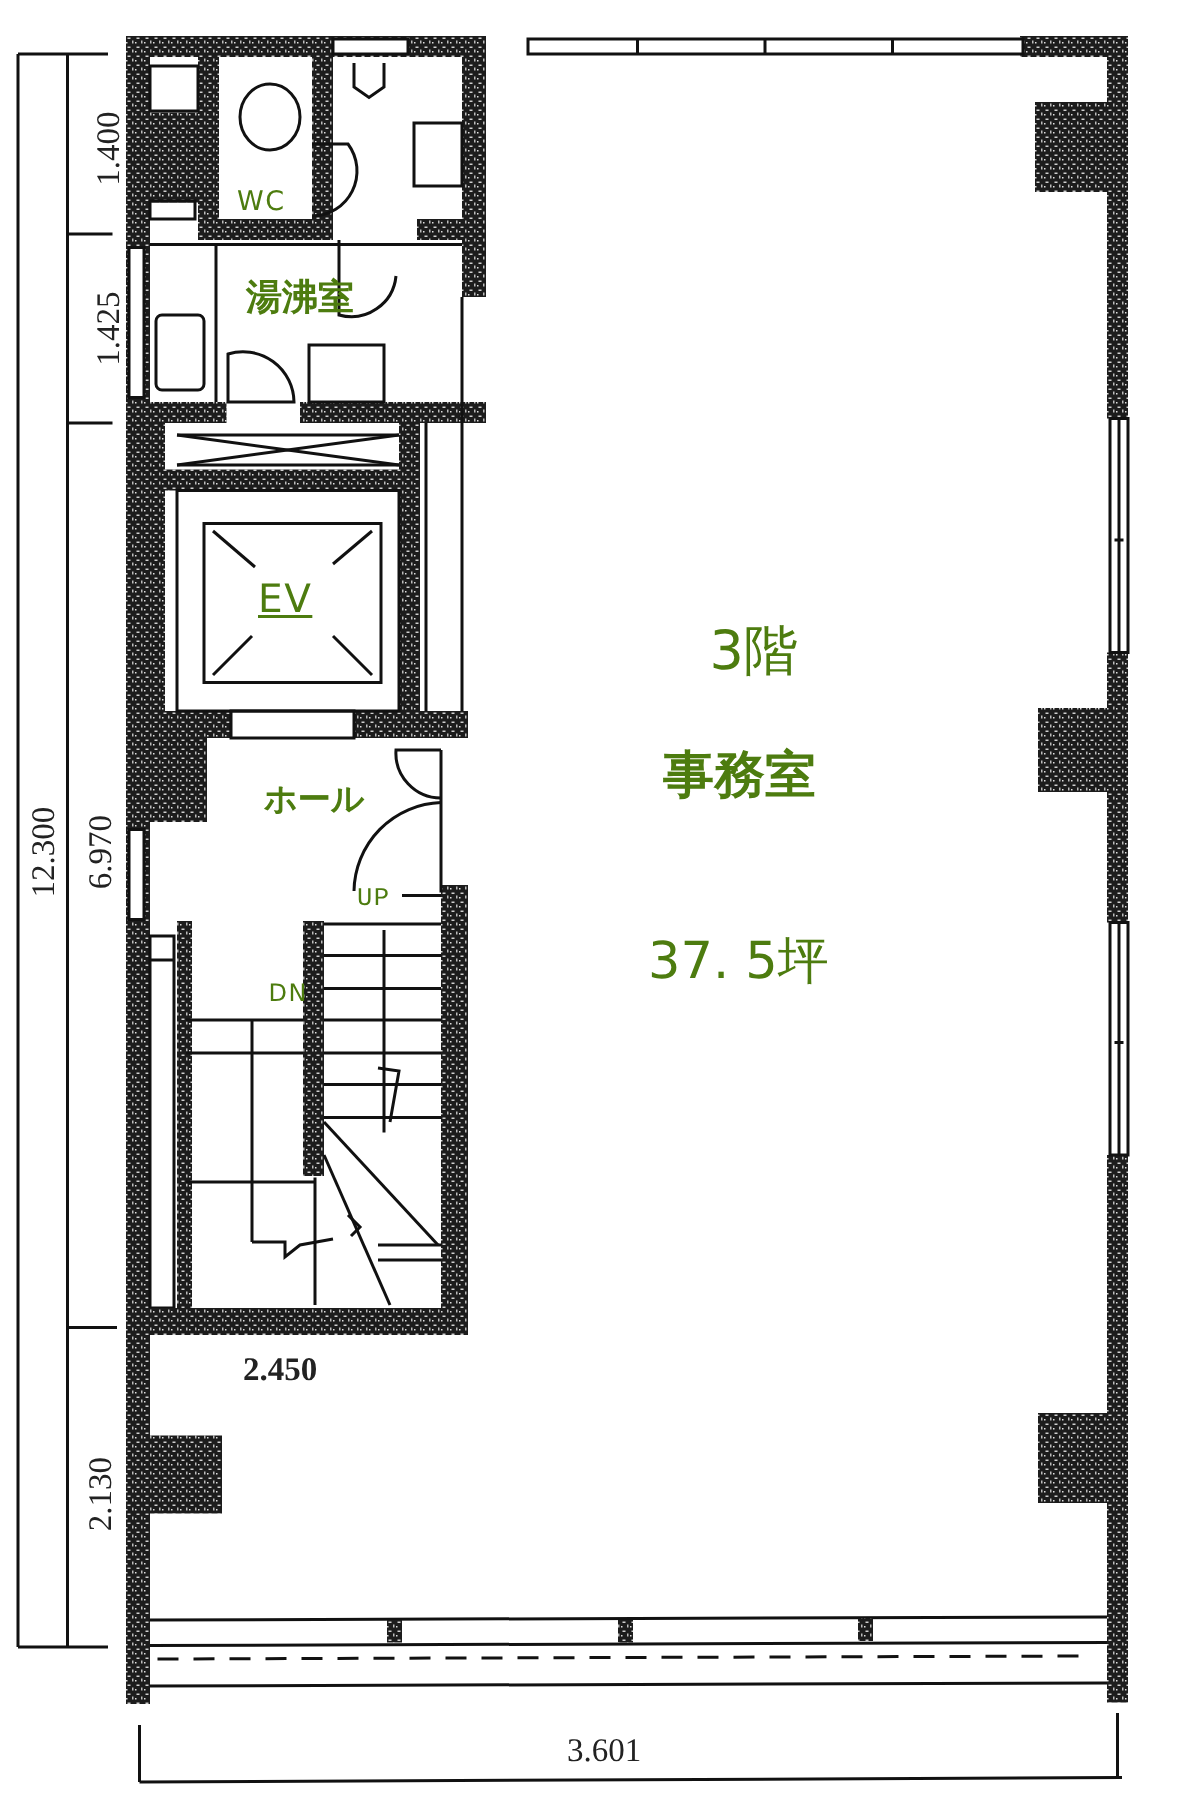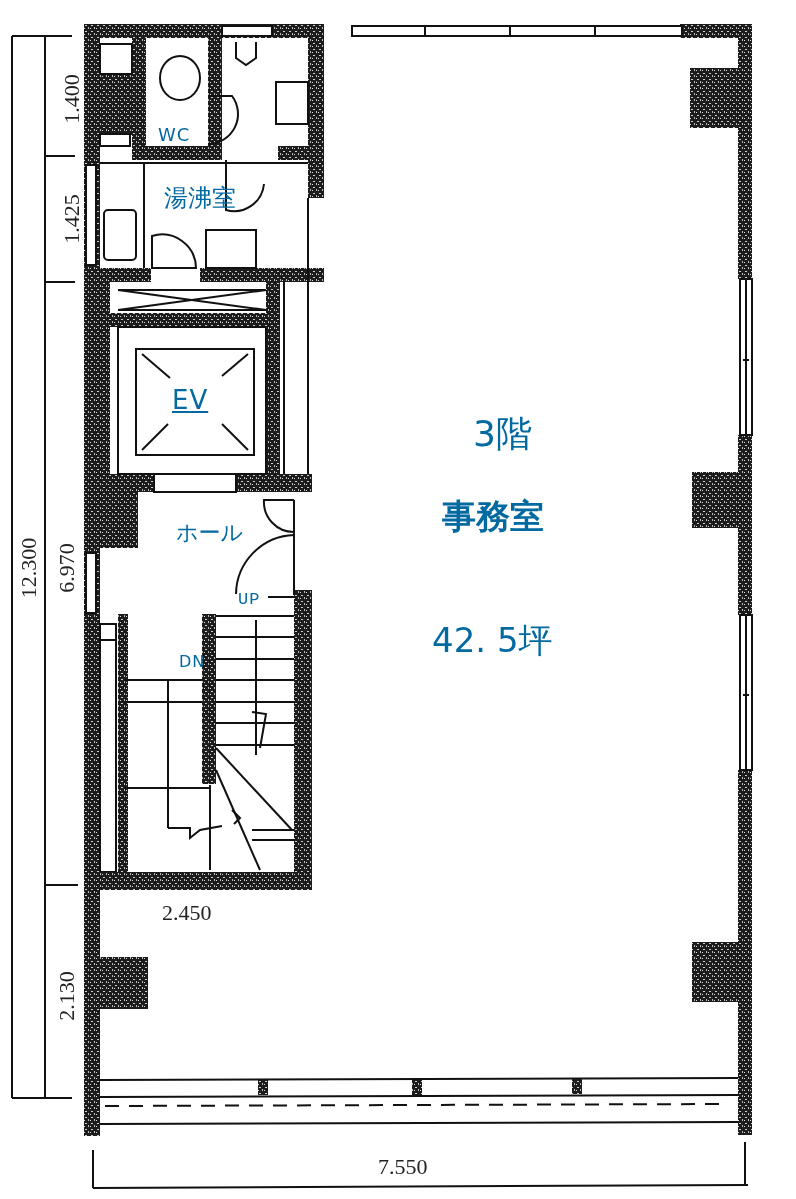--- a/index.html
+++ b/index.html
@@ -1,23 +1,23 @@
 <!DOCTYPE html>
 <html><head>
 <meta charset="utf-8">
 <style>
   html, body { margin: 0; padding: 0; background: #ffffff; }
   body { width: 796px; height: 1199px; position: relative; overflow: hidden;
          font-family: "DejaVu Sans", sans-serif; color: #111; }
   svg { position: absolute; left: 0; top: 0; }
-  .lbl { position: absolute; white-space: nowrap; color: #0369a1; }
+  .lbl { position: absolute; white-space: nowrap; color: #4d7c0f; }
   .dim { font-family: "Liberation Serif", serif; font-size: 22px; color: #222; }
   .dimv { transform-origin: center center; transform: rotate(-90deg); }
   .room-sm { font-size: 18px; letter-spacing: 1px; }
-  .room-jp { font-size: 24px; }
+  .room-jp { font-size: 24px; font-weight: bold; }
   .big { font-family: "DejaVu Sans", sans-serif; font-size: 34px; }
 </style>
 </head>
 <body>
 
 <svg width="796" height="1199" viewBox="0 0 796 1199" xmlns="http://www.w3.org/2000/svg">
   <defs>
     <pattern id="conc" width="6" height="6" patternUnits="userSpaceOnUse">
       <rect width="6" height="6" fill="#1c1c1c"></rect>
       <rect x="1" y="1" width="2" height="1" fill="#cfcfcf"></rect>
@@ -186,21 +186,21 @@
 
 <div class="lbl room-sm" style="left:158px; top:124px;">WC</div>
 <div class="lbl room-jp" style="left:164px; top:182px;">湯沸室</div>
 <div class="lbl" style="left:172px; top:385px; font-size:26px; letter-spacing:1px;text-decoration:underline;">EV</div>
 <div class="lbl room-jp" style="left:156px; top:518px; font-size:22px;margin-left:20px;">ホール</div>
 <div class="lbl room-sm" style="left:238px; top:590px; font-size:17px;font-family:Liberation Mono, monospace;">UP</div>
 <div class="lbl room-sm" style="left:160px; top:652px; font-size:16px;margin-left:19px;">DN</div>
 
 <div class="lbl big" style="left:473px; top:410px; font-size:36px;">3階</div>
 <div class="lbl big" style="left:442px; top:494px; font-size:34px;font-weight:bold;">事務室</div>
-<div class="lbl big" style="left:432px; top:618px; font-size:34px;">42. 5坪</div>
+<div class="lbl big" style="left:432px; top:618px; font-size:34px;">37. 5坪</div>
 
 <div class="lbl dim dimv" style="left:32px; top:86px; width:80px; text-align:center;">1.400</div>
 <div class="lbl dim dimv" style="left:32px; top:206px; width:80px; text-align:center;">1.425</div>
 <div class="lbl dim dimv" style="left:-11px; top:555px; width:80px; text-align:center;">12.300</div>
 <div class="lbl dim dimv" style="left:27px; top:555px; width:80px; text-align:center;">6.970</div>
 <div class="lbl dim dimv" style="left:27px; top:983px; width:80px; text-align:center;">2.130</div>
-<div class="lbl dim" style="left:162px; top:900px;">2.450</div>
-<div class="lbl dim" style="left:378px; top:1154px;">7.550</div>
+<div class="lbl dim" style="left:162px; top:900px;font-weight:bold;">2.450</div>
+<div class="lbl dim" style="left:378px; top:1154px;">3.601</div>
 
 </body></html>

